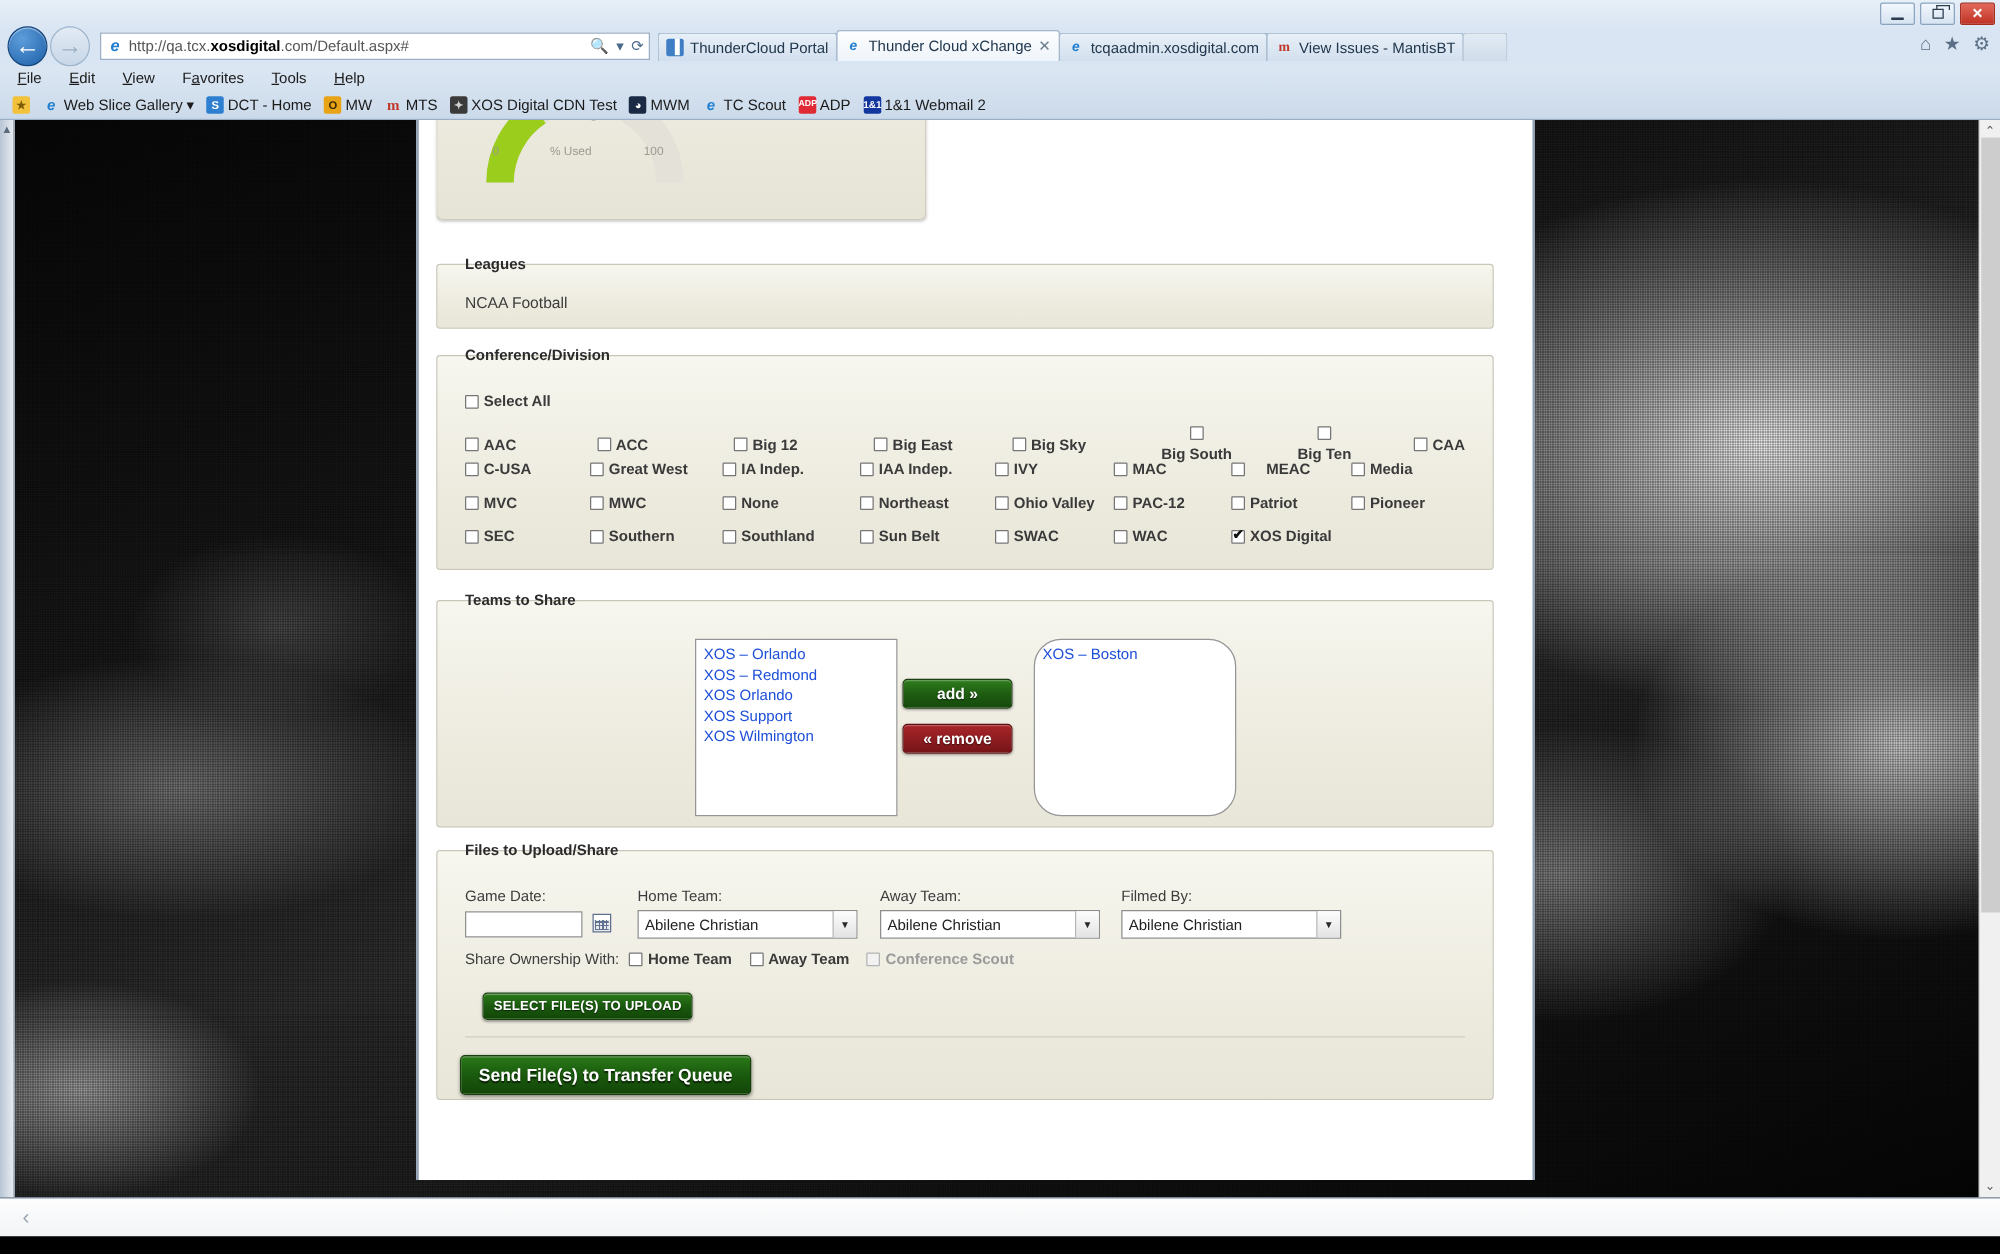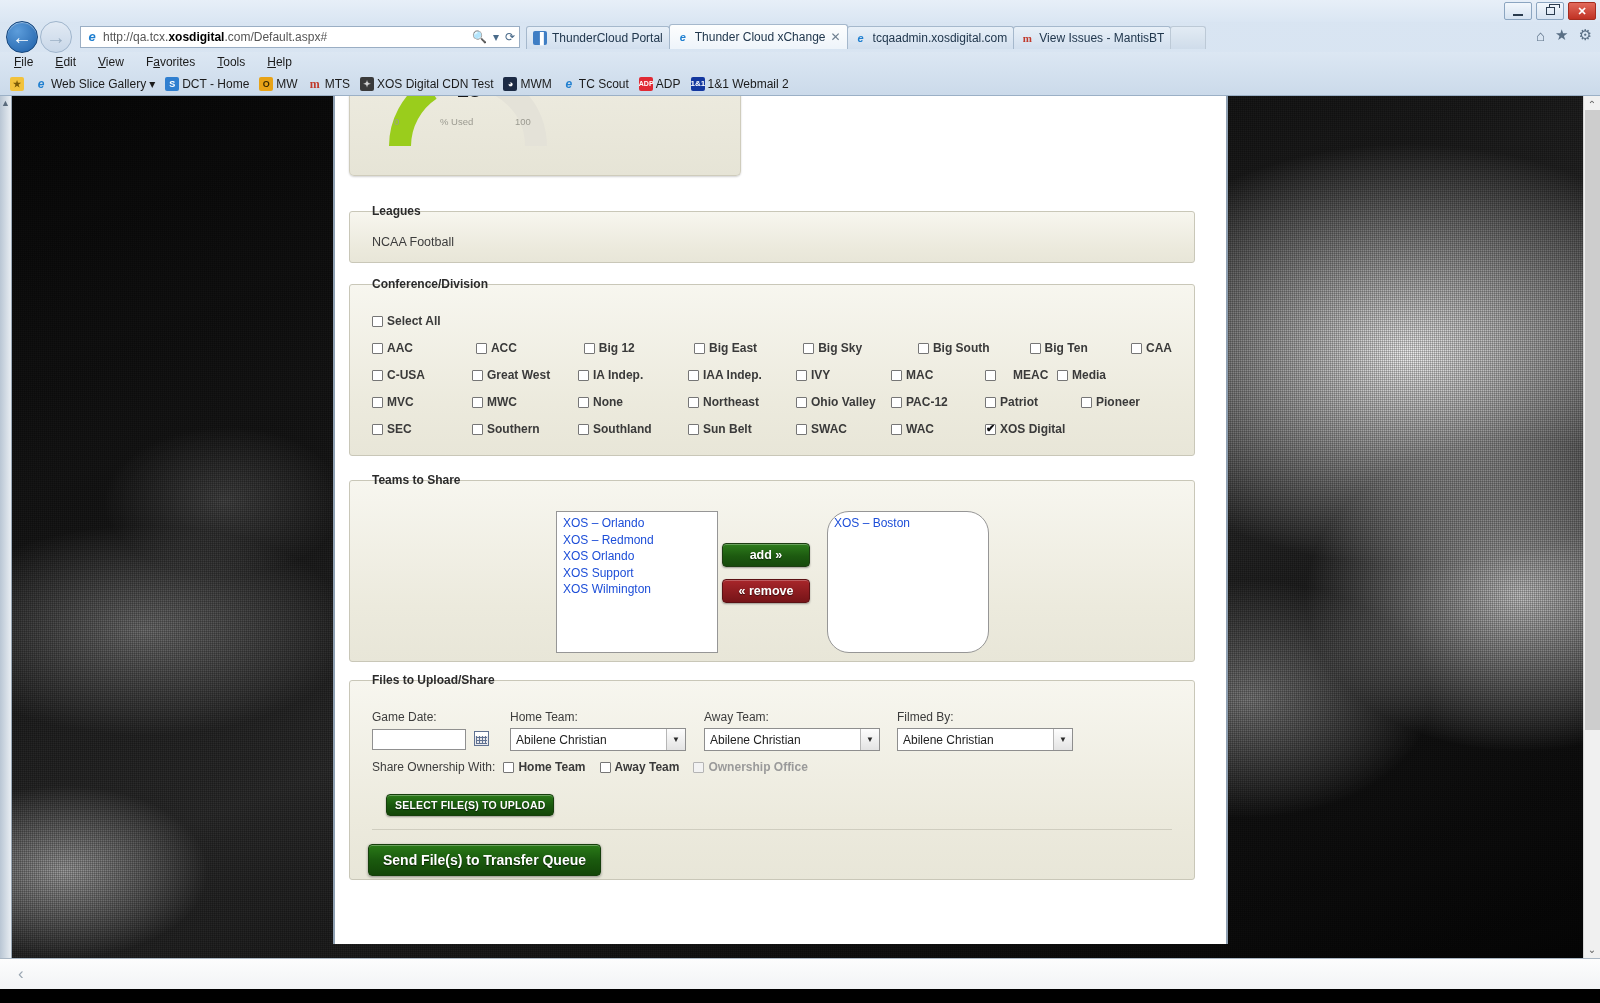--- a/index.html
+++ b/index.html
@@ -511,25 +511,25 @@
                 <span>Big 12</span>
               </span>
             <span class="cbitem" style="width:108px;">
                 <span class="cbox"></span>
                 <span>Big East</span>
               </span>
             <span class="cbitem" style="width:117px;">
                 <span class="cbox"></span>
                 <span>Big Sky</span>
               </span>
-            <span class="cbitem" style="width:94px;">
+            <span class="cbitem" style="width:94px;flex-direction:column;">
                 <span class="cbox"></span>
                 <span>Big South</span>
               </span>
-            <span class="cbitem" style="width:96px;">
+            <span class="cbitem" style="width:96px;flex-direction:column;">
                 <span class="cbox"></span>
                 <span>Big Ten</span>
               </span>
             <span class="cbitem">
                 <span class="cbox"></span>
                 <span>CAA</span>
               </span>
           </div>
 
           <div class="cbrow" style="left:22px; top:83px; width:800px;">
@@ -550,21 +550,21 @@
                 <span>IAA Indep.</span>
               </span>
             <span class="cbitem" style="width:95px;">
                 <span class="cbox"></span>
                 <span>IVY</span>
               </span>
             <span class="cbitem" style="width:94px;">
                 <span class="cbox"></span>
                 <span>MAC</span>
               </span>
-            <span class="cbitem" style="width:72px;gap:17px;">
+            <span class="cbitem" style="width:96px;gap:17px;">
                 <span class="cbox"></span>
                 <span>MEAC</span>
               </span>
             <span class="cbitem">
                 <span class="cbox"></span>
                 <span>Media</span>
               </span>
           </div>
 
           <div class="cbrow" style="left:22px; top:110px; width:800px;">
@@ -685,21 +685,21 @@
             <span class="cbitem" style="margin-right:14px;">
                 <span class="cbox"></span>
                 <span>Home Team</span>
               </span>
             <span class="cbitem" style="margin-right:14px;">
                 <span class="cbox"></span>
                 <span>Away Team</span>
               </span>
             <span class="cbitem disabled">
                 <span class="cbox disabled"></span>
-                <span>Ownership Office</span>
+                <span>Conference Scout</span>
               </span>
           </div>
 
           <div class="btn-upload" style="left:36px; top:113px;">SELECT FILE(S) TO UPLOAD</div>
           <div class="hr-line" style="left:22px; top:148px; width:800px;"></div>
           <div class="btn-send" style="left:18px; top:163px;">Send File(s) to Transfer Queue</div>
         </div>
 
       </div>
     </div>

